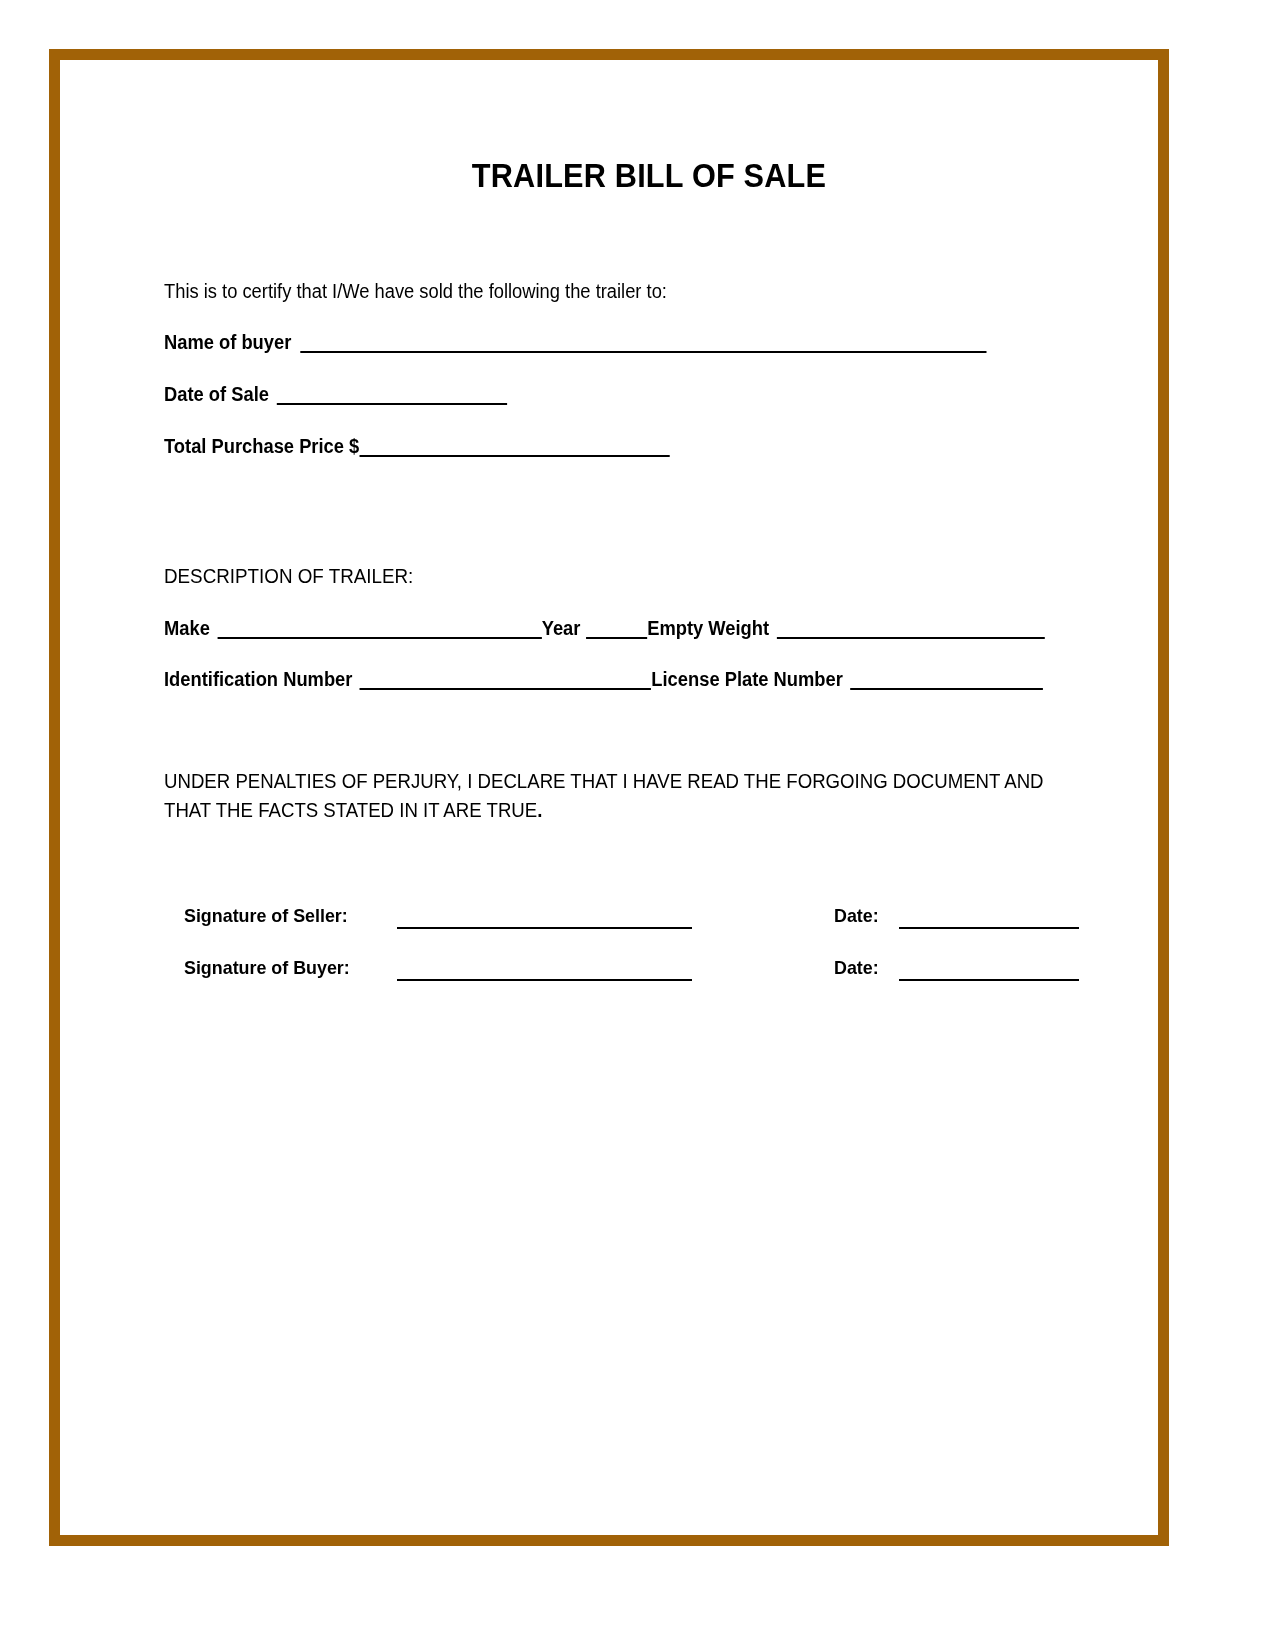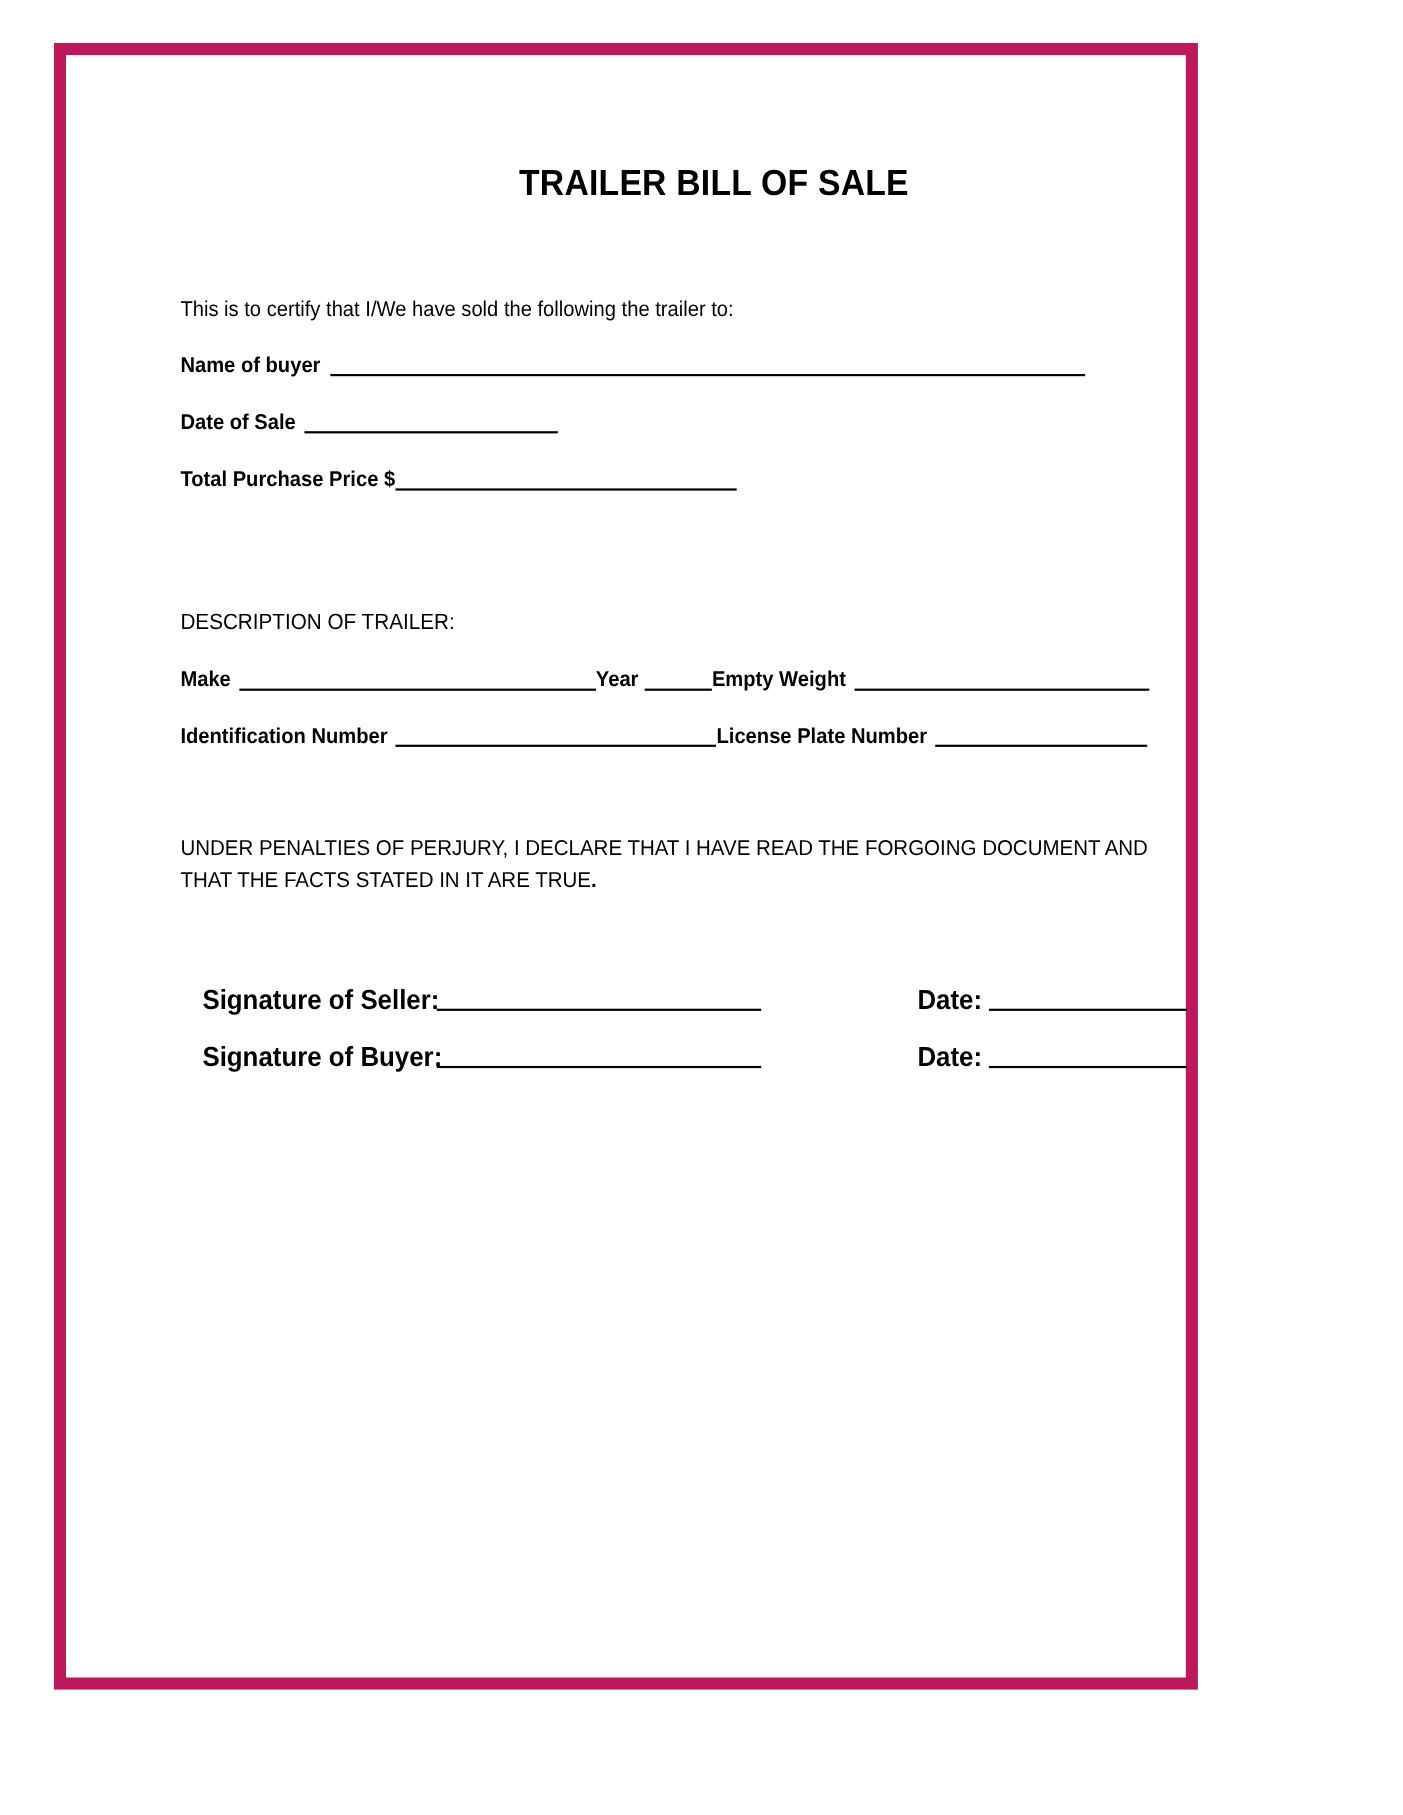--- a/index.html
+++ b/index.html
@@ -21,24 +21,24 @@
     left: 0;
     top: 0;
     width: 1275px;
     height: 1650px;
     background: #ffffff;
     box-sizing: border-box;
   }
   .frame {
     position: absolute;
     left: 49px;
-    top: 39px;
-    width: 1040px;
+    top: 49px;
+    width: 1120px;
     height: 1497px;
-    border: 11px solid #be185d;
+    border: 11px solid #a16207;
     box-sizing: border-box;
     background: #ffffff;
   }
 
   .content {
     position: absolute;
     left: 104px;   
     top: 0;
     width: 970px;
   }
@@ -95,21 +95,21 @@
   
   .sig-block {
     position: absolute;
     left: 20px;
     top: 845px;
     width: 950px;
   }
   .sig-row {
     position: relative;
     height: 52px;
-    font-size: 25px;
+    font-size: 19px;
   }
   .sig-label {
     position: absolute;
     left: 0;
     top: 0;
     font-weight: bold;
     white-space: nowrap;
     transform: scaleX(0.94);
     transform-origin: left top;
   }

